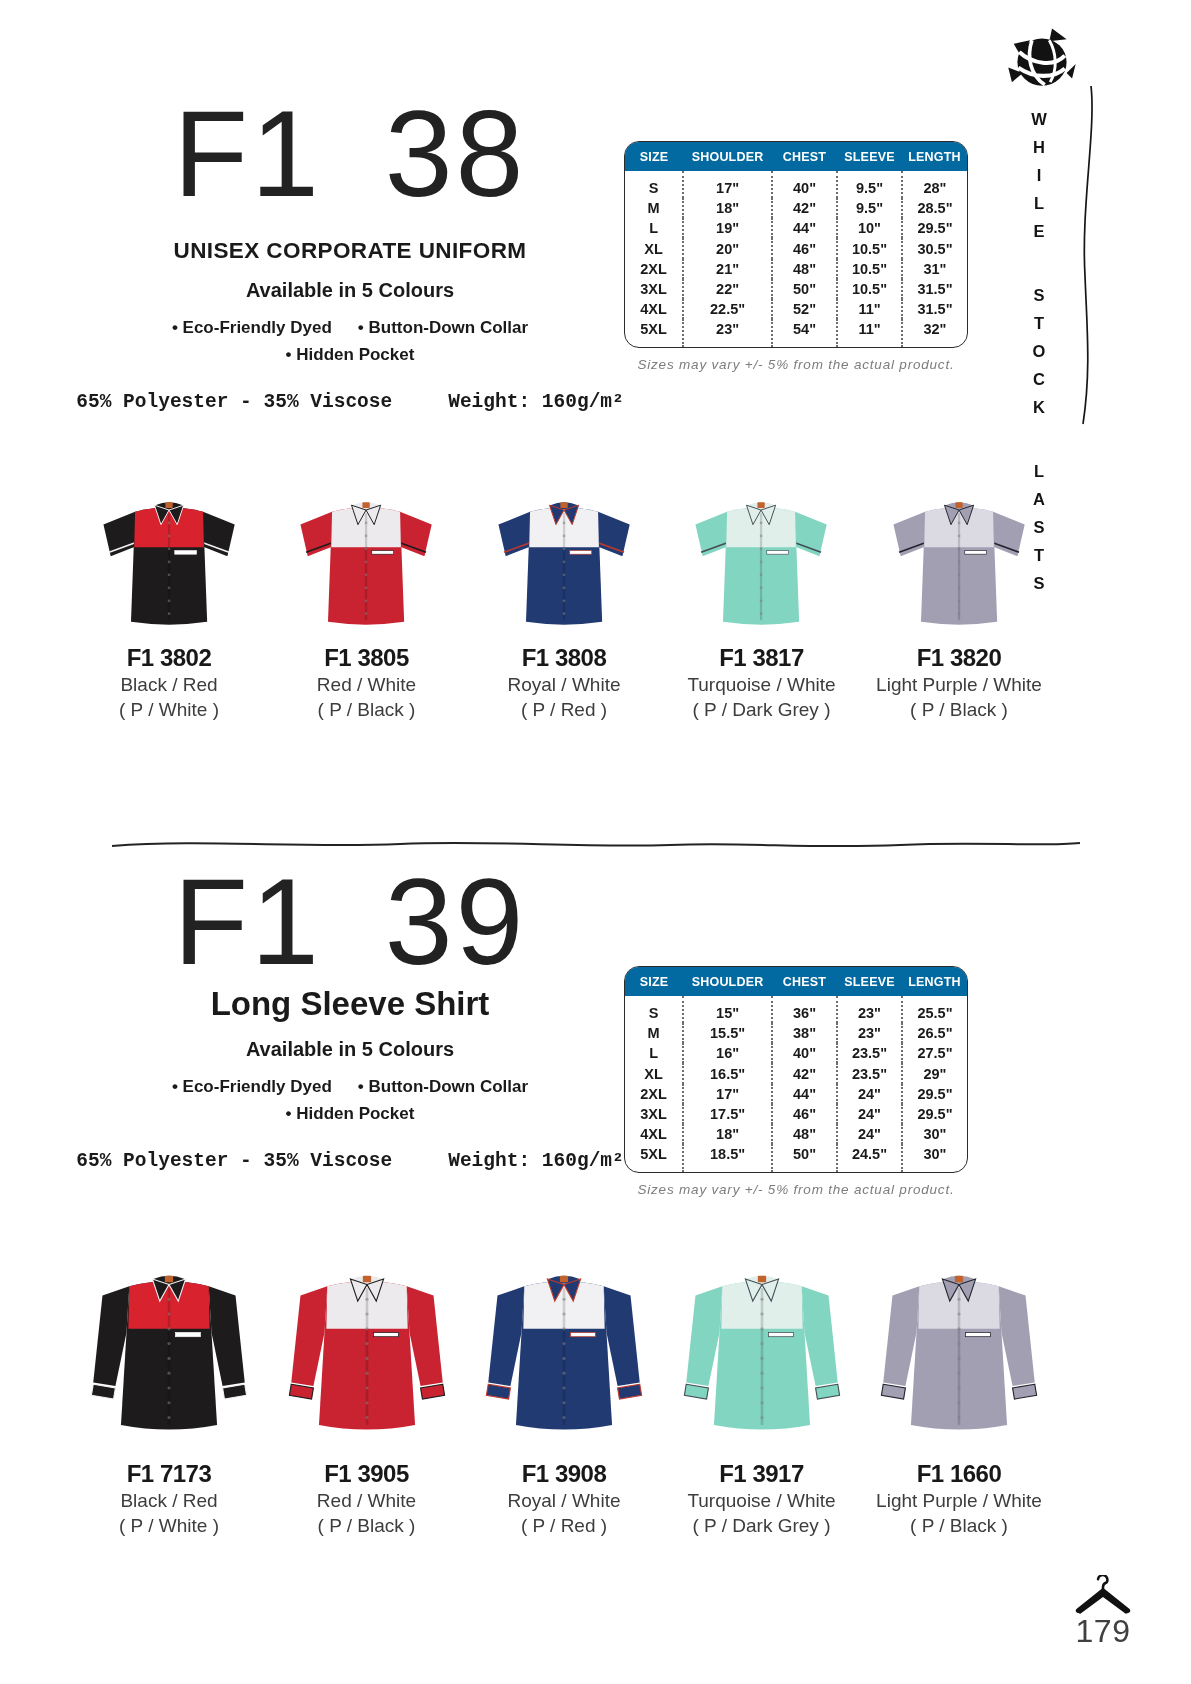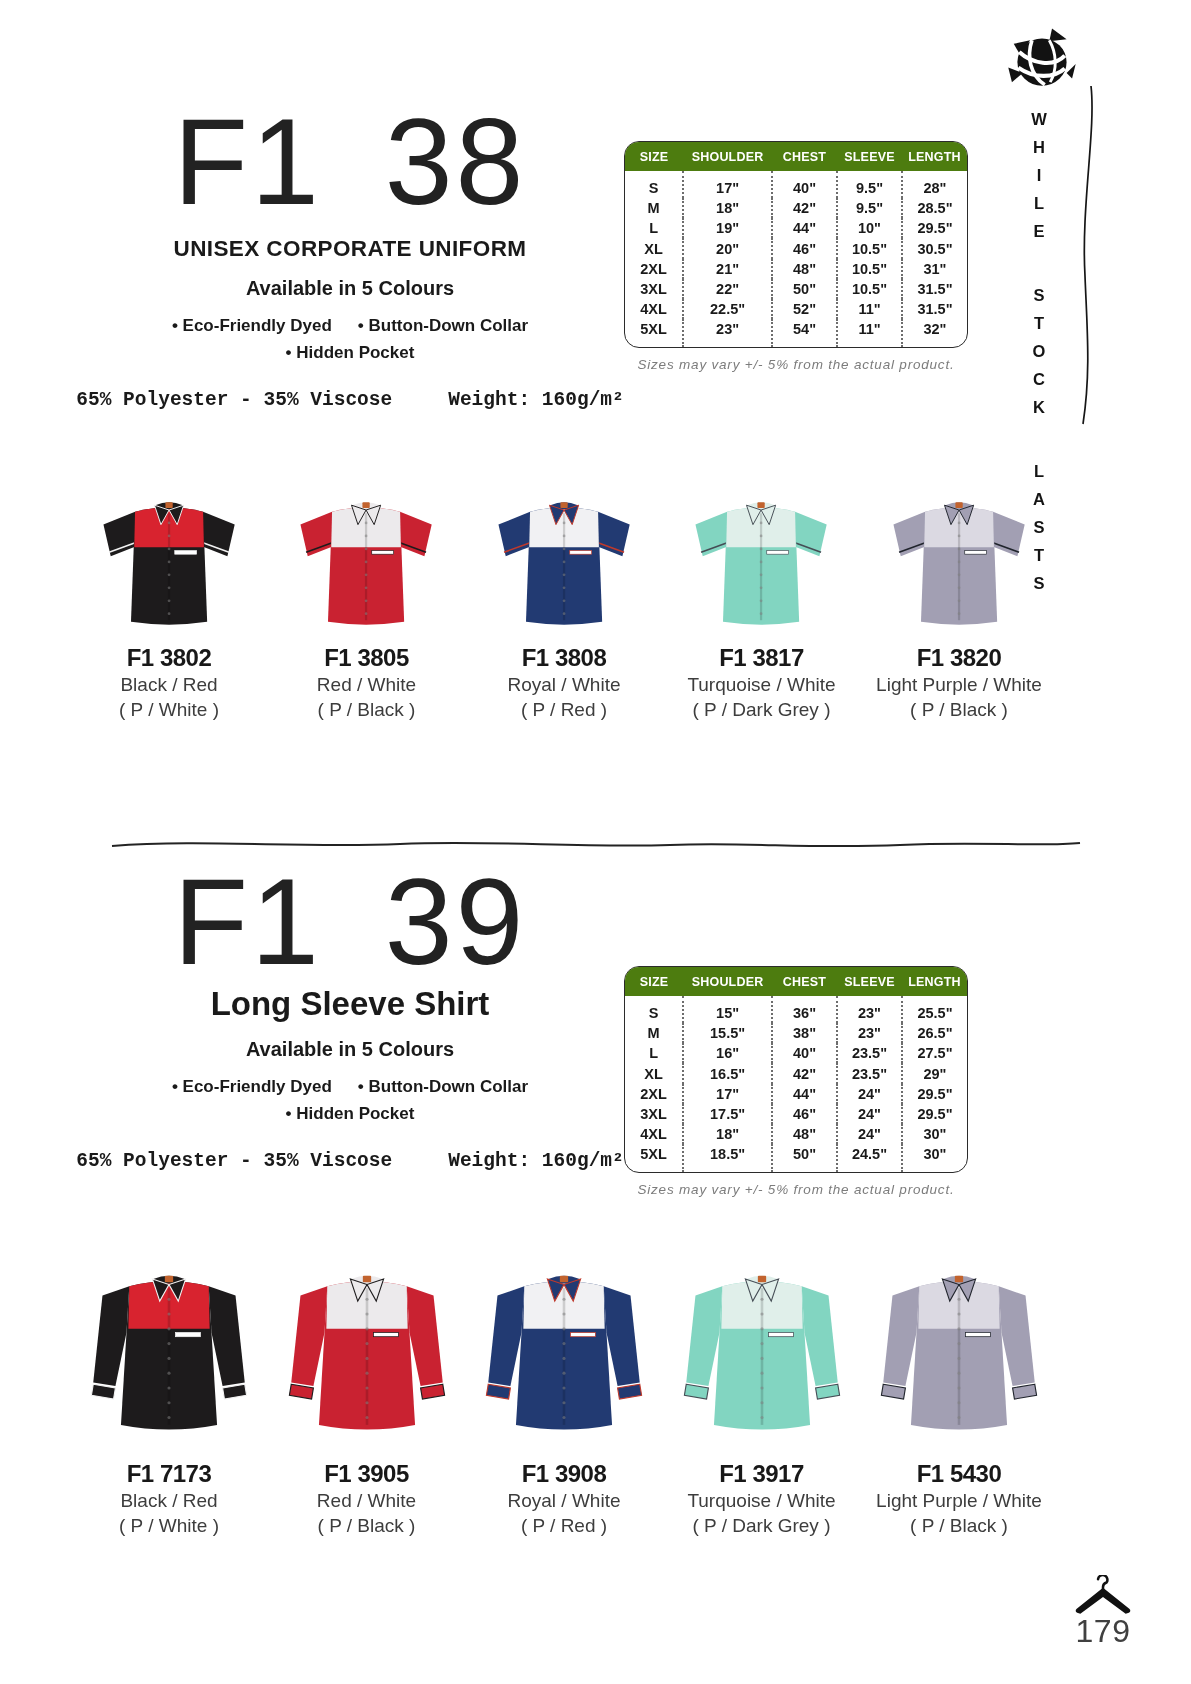--- a/index.html
+++ b/index.html
@@ -6,40 +6,40 @@
   body{
     width:1191px;height:1684px;position:relative;background:#ffffff;
     font-family:"Liberation Sans",sans-serif;color:#1a1a1a;overflow:hidden;
   }
   .section{position:absolute;left:0;width:1191px;}
   #section-0{top:86px;height:660px;}
   #section-1{top:850px;height:720px;}
 
   
   .left-col{position:absolute;left:100px;width:500px;text-align:center;}
-  #section-0 .left-col{top:14px;}
+  #section-0 .left-col{top:6px;}
   #section-1 .left-col{top:10px;}
   .sec-title{font-size:122px;font-weight:300;line-height:1.02;letter-spacing:3px;word-spacing:26px;color:#222;}
-  .sec-category{font-size:22.5px;font-weight:700;letter-spacing:.4px;margin-top:12px;}
+  .sec-category{font-size:22.5px;font-weight:700;letter-spacing:.4px;margin-top:22px;}
   .sec-type{font-size:33px;font-weight:700;margin-top:1px;}
   .sec-avail{font-size:20px;font-weight:700;margin-top:15px;}
   .features{margin:16px auto 0;max-width:430px;display:flex;flex-wrap:wrap;justify-content:center;
     column-gap:26px;row-gap:7px;font-size:17px;font-weight:700;text-align:center;}
   .feature::before{content:"\2022\00a0";}
   .fabric-line{margin-top:24px;display:flex;justify-content:center;align-items:center;gap:28px;
     font-size:19.5px;font-weight:700;white-space:nowrap;font-family:Liberation Mono, monospace;}
   .fabric-divider{display:inline-block;width:2px;height:26px;background:#1a1a1a;}
 
   
   .table-col{position:absolute;left:624px;width:344px;}
   #section-0 .table-col{top:55px;}
   #section-1 .table-col{top:116px;}
   .size-table-wrap{border:1.6px solid #2b2b2b;border-radius:15px;overflow:hidden;background:#fff;}
   .size-table-wrap table{width:100%;border-collapse:collapse;}
-  .size-table-wrap thead th{background:#4d7c0f;color:#fff;font-size:12.5px;font-weight:700;
+  .size-table-wrap thead th{background:#0369a1;color:#fff;font-size:12.5px;font-weight:700;
     padding:8px 1px 7px;letter-spacing:.2px;}
   .size-table-wrap thead th:nth-child(1){width:17%;}
   .size-table-wrap thead th:nth-child(2){width:26%;}
   .size-table-wrap thead th:nth-child(3){width:19%;}
   .size-table-wrap thead th:nth-child(4){width:19%;}
   .size-table-wrap thead th:nth-child(5){width:19%;}
   .size-table-wrap tbody td{font-size:14.5px;font-weight:700;text-align:center;padding:2.1px 0;}
   .size-table-wrap tbody td+td{border-left:2px dotted #6d6d6d;}
   .size-table-wrap tbody tr:first-child td{padding-top:9px;}
   .size-table-wrap tbody tr:last-child td{padding-bottom:10px;}
@@ -561,21 +561,21 @@
               <circle cx="105" cy="138" r="1.7" fill="rgba(128,128,128,.55)"></circle>
               <circle cx="105" cy="154" r="1.7" fill="rgba(128,128,128,.55)"></circle>
               <circle cx="105" cy="170" r="1.7" fill="rgba(128,128,128,.55)"></circle>
               <circle cx="105" cy="186" r="1.7" fill="rgba(128,128,128,.55)"></circle>
     <path d="M88 36 Q105 29 122 36 L120 44 Q105 38 90 44 Z" fill="#a29fb3"></path>
     <rect x="100.5" y="32.5" width="9" height="7" rx="1" fill="#c2632e"></rect>
     <path d="M87 36 L105 42 L95 60 Z" fill="#a29fb3" stroke="#20242c" stroke-width="1.2"></path>
     <path d="M123 36 L105 42 L115 60 Z" fill="#a29fb3" stroke="#20242c" stroke-width="1.2"></path>
             </svg>
           </div>
-      <div class="product-code">F1 5430</div>
+      <div class="product-code">F1 1660</div>
       <div class="product-colors">Light Purple / White</div>
       <div class="product-pocket">( P / Black )</div>
         </div>
       </div>
     </section>
   </div>
 
 <svg class="divider" viewBox="0 0 972 16" preserveAspectRatio="none">
   <path d="M2 10 C90 3 190 12 290 8 C380 4 470 12 560 9 C640 6 700 13 790 9 C870 5 930 11 970 7" stroke="#232323" stroke-width="2" fill="none"></path>
 </svg>

